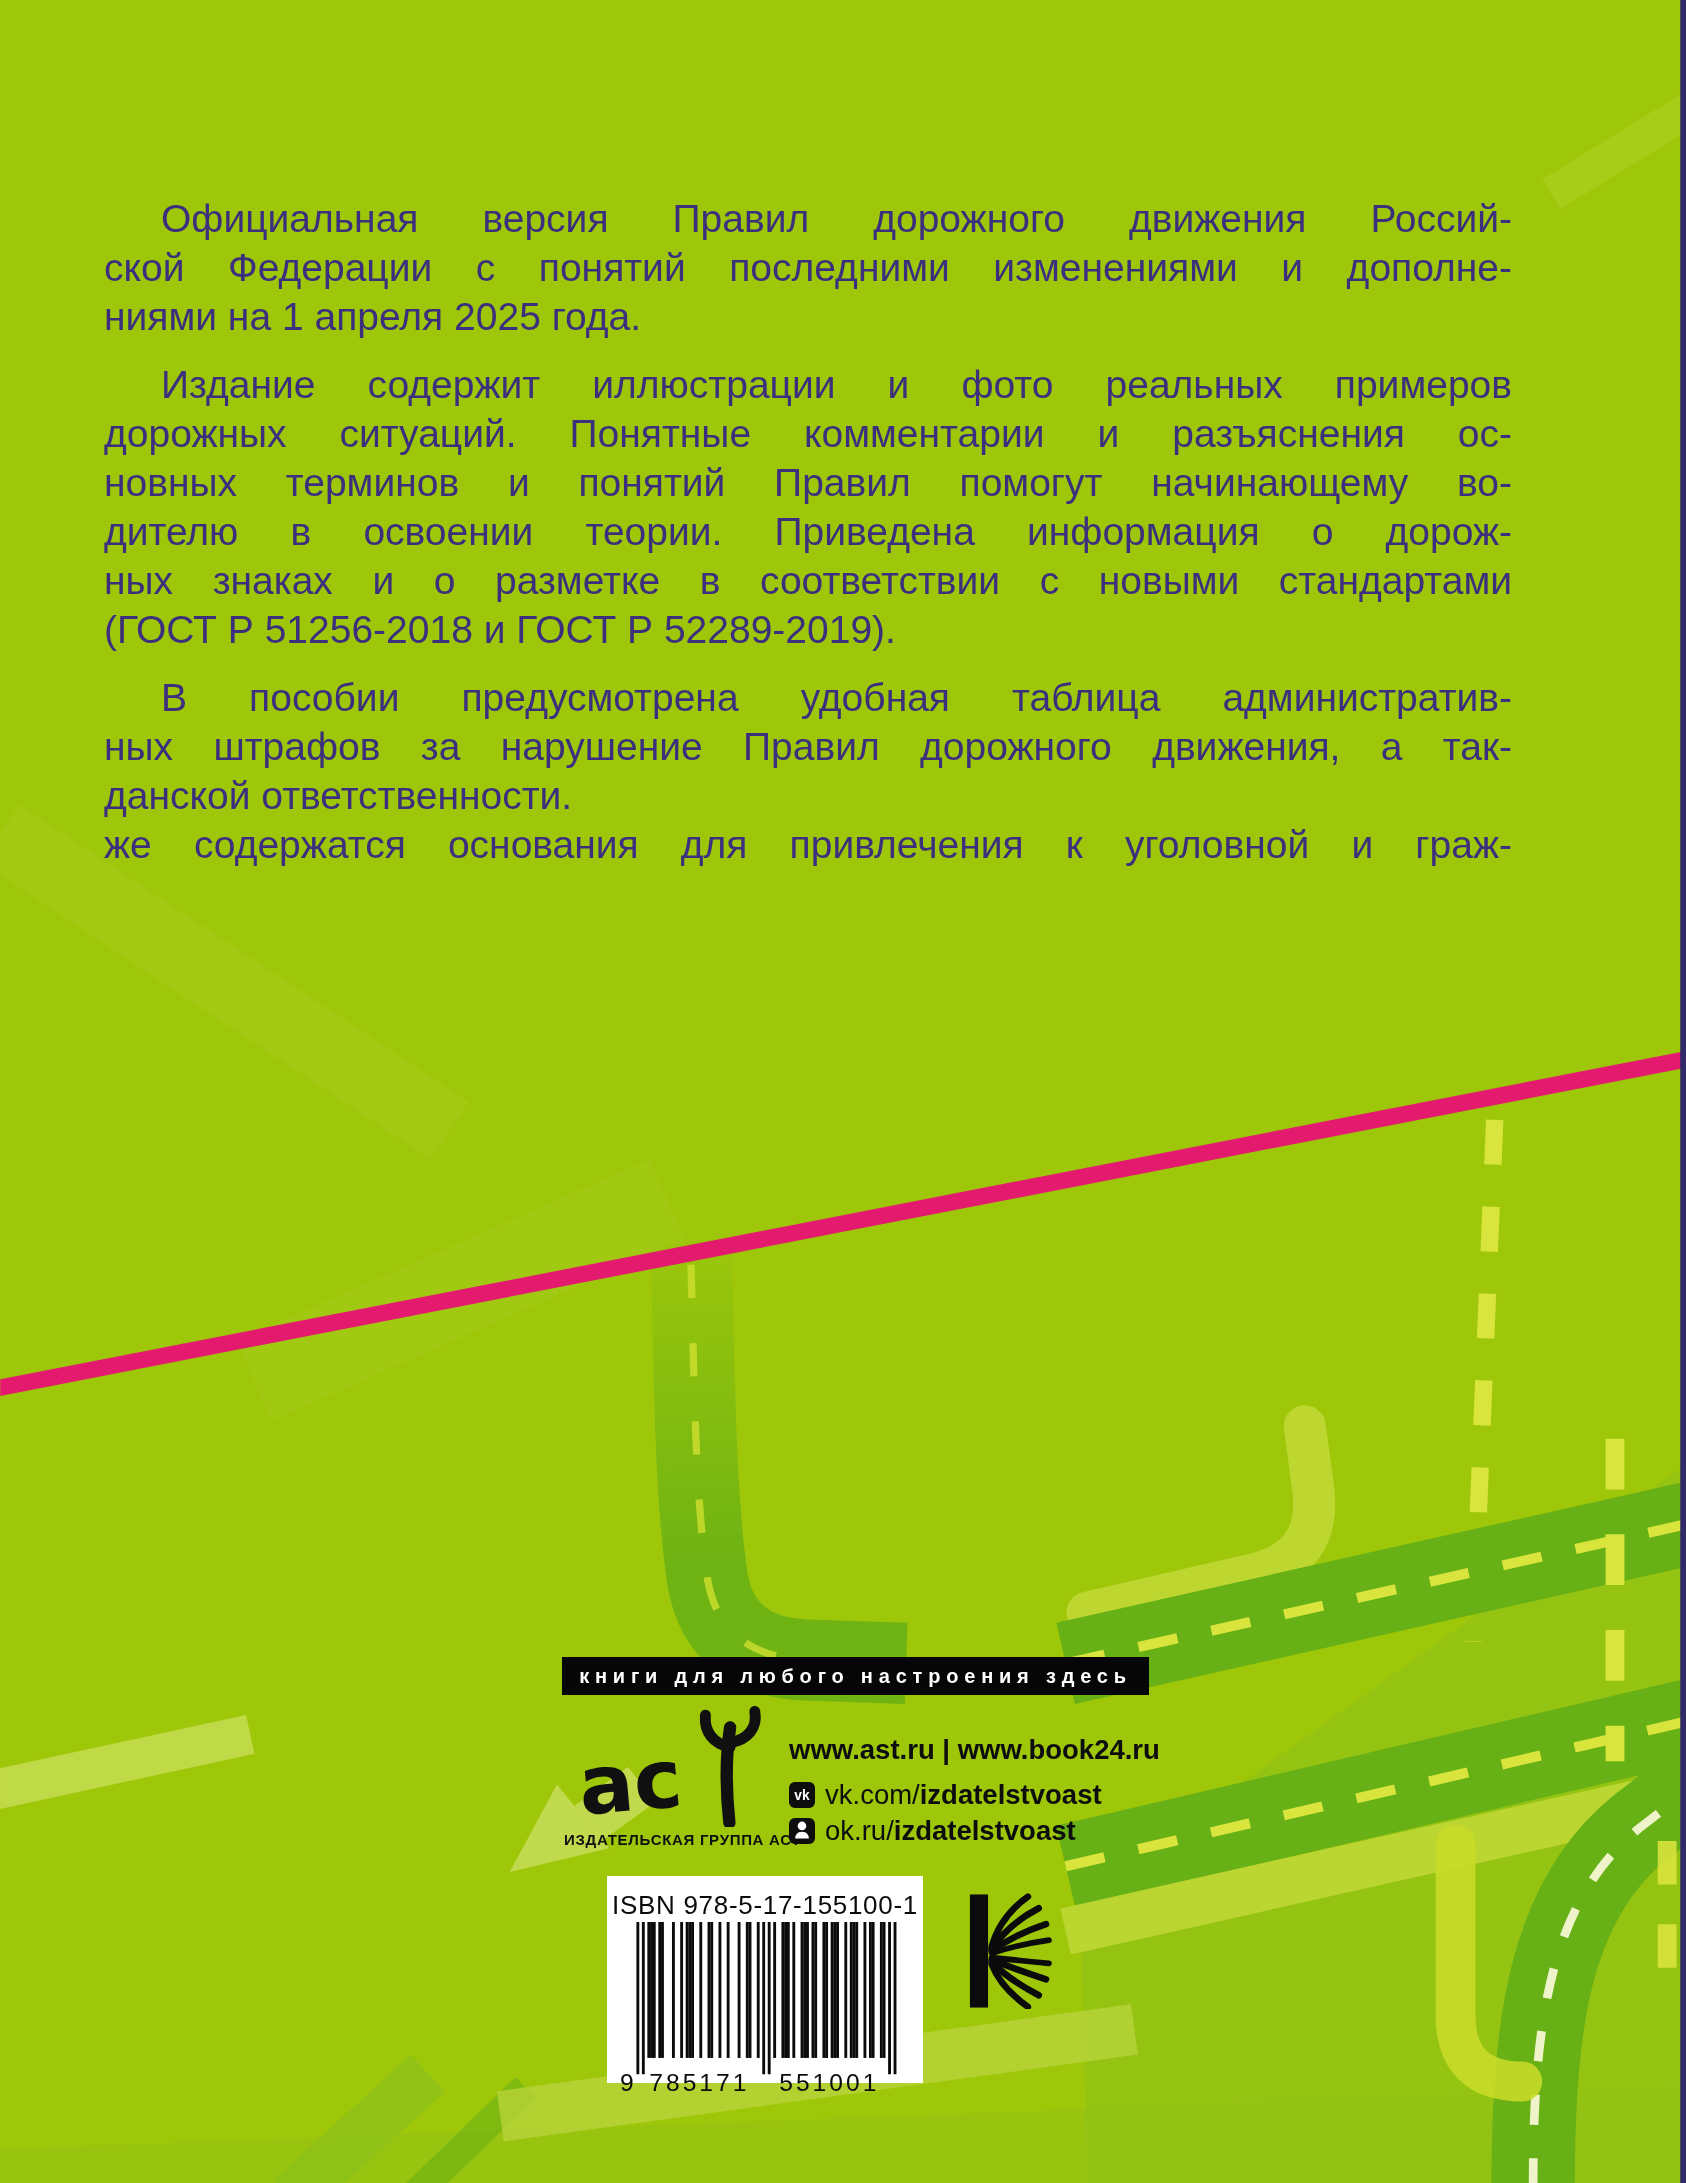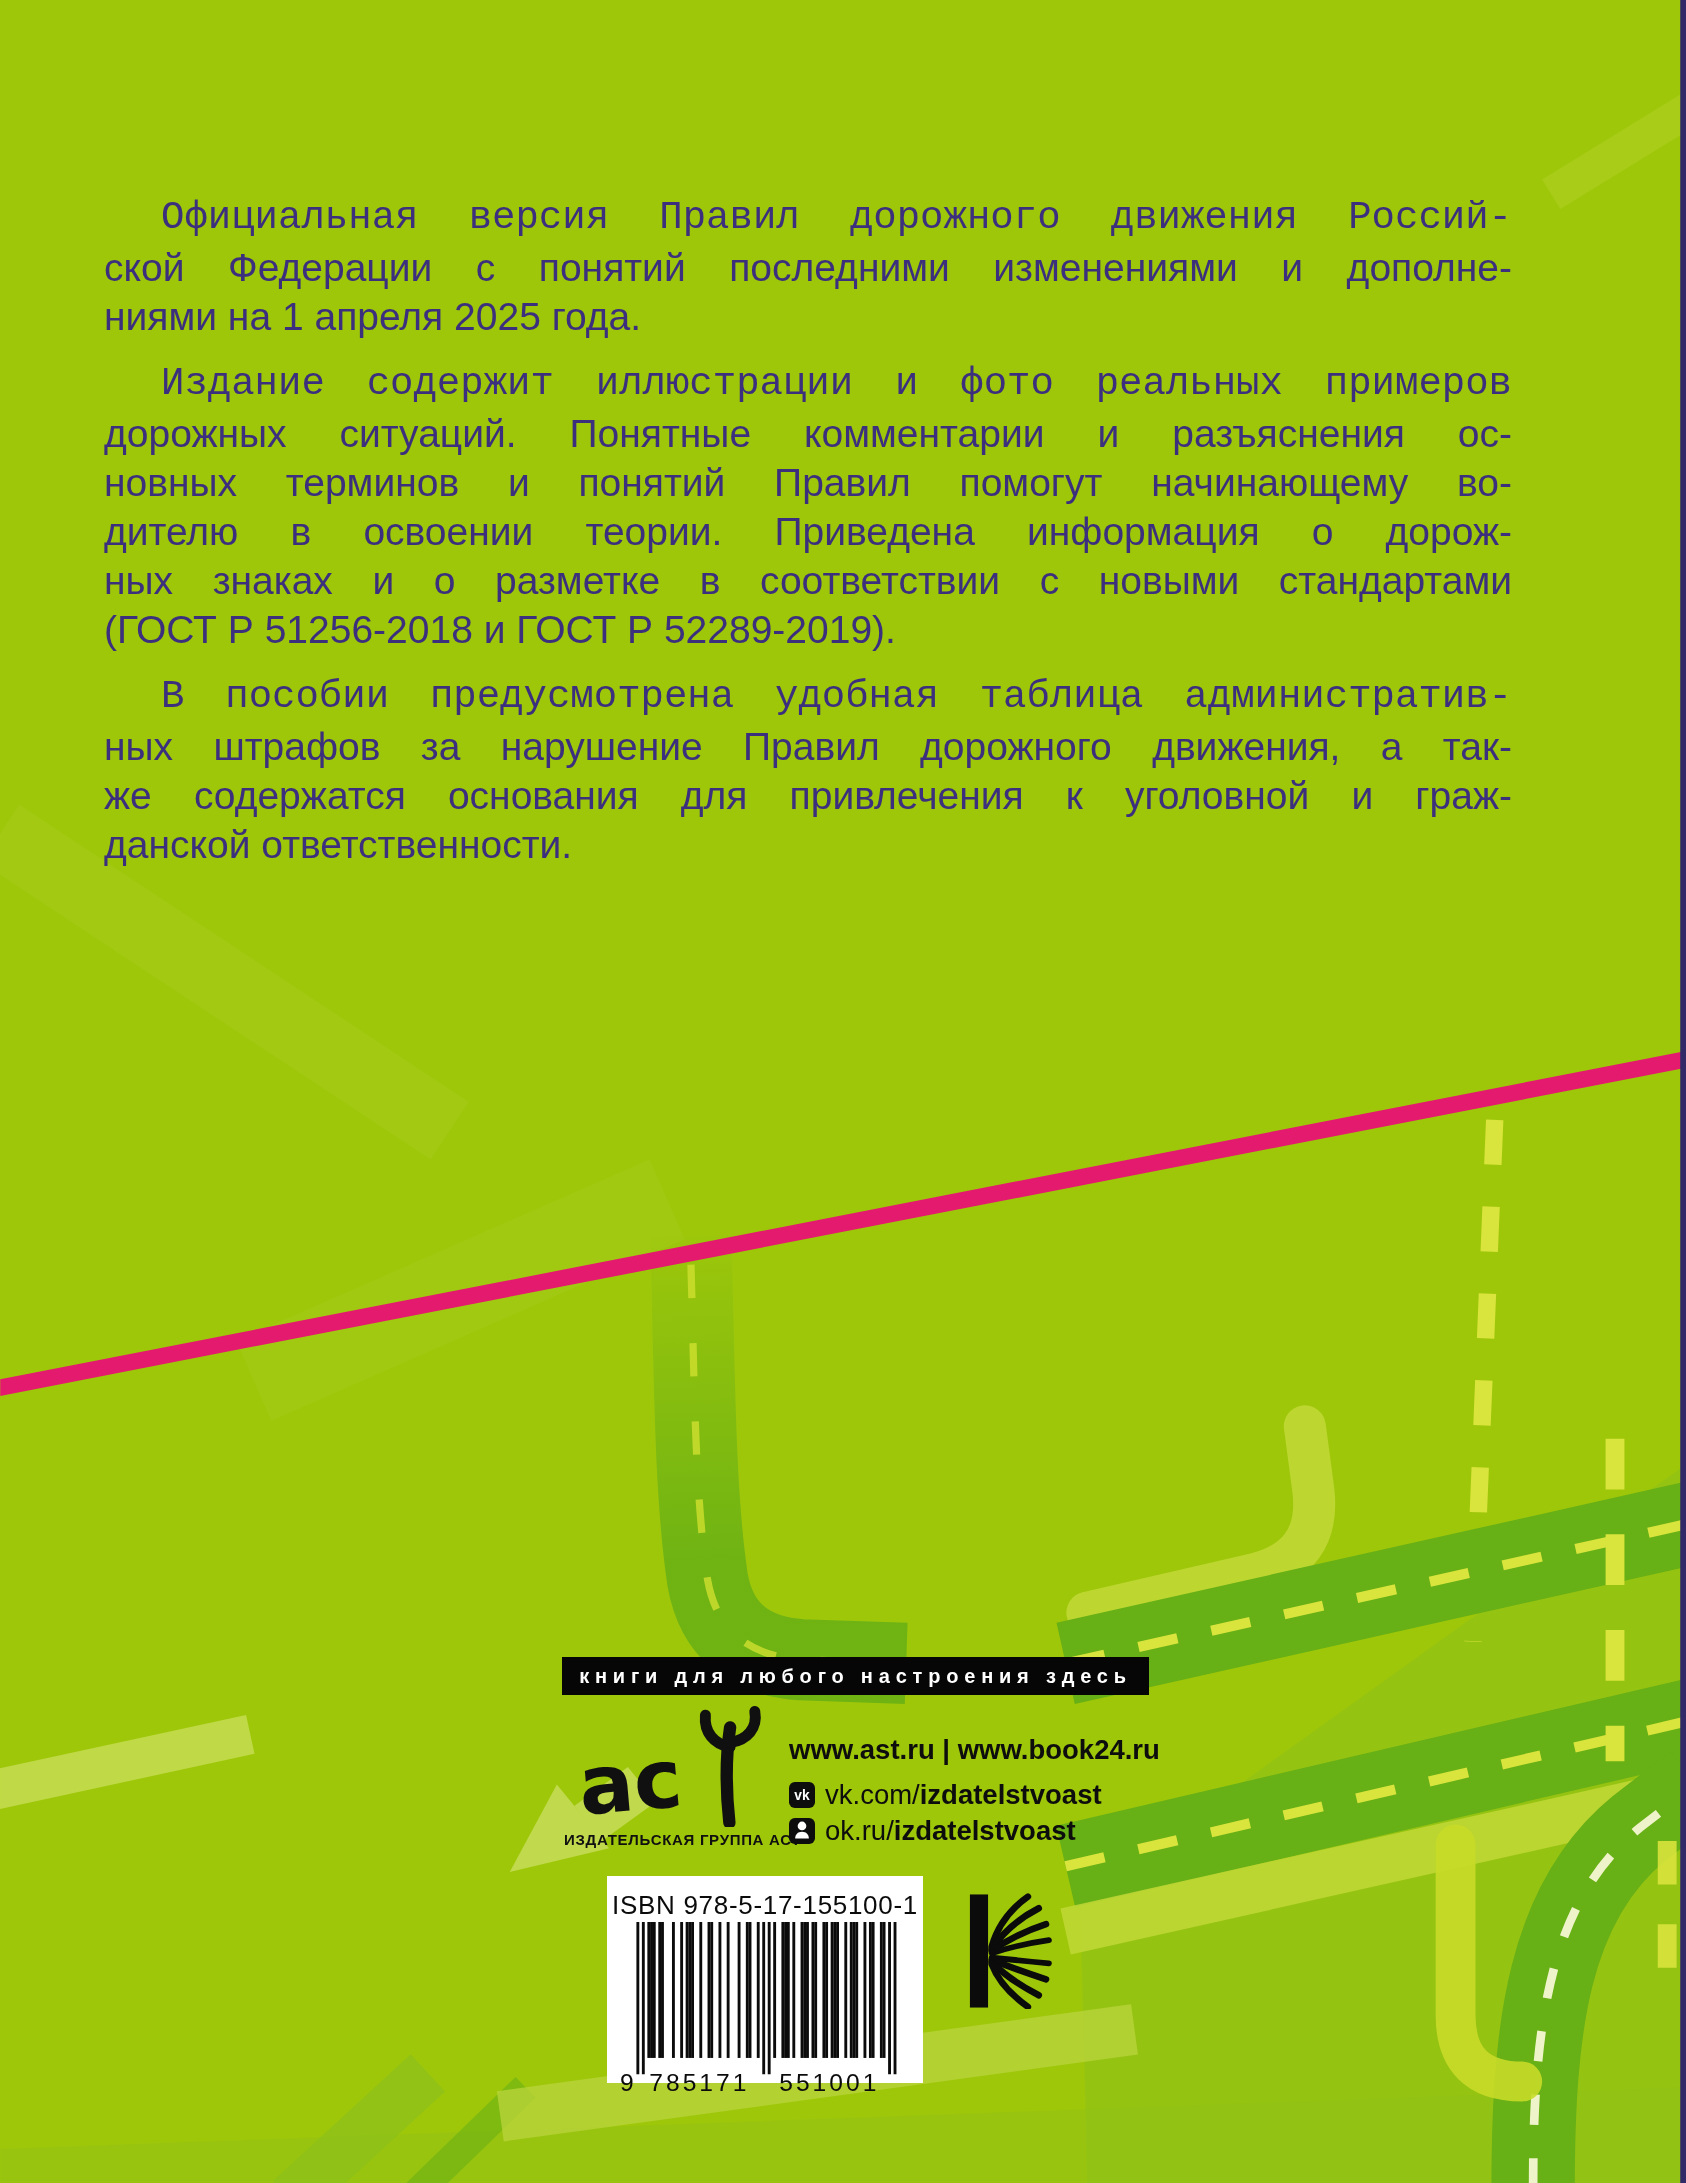--- a/index.html
+++ b/index.html
@@ -13,21 +13,21 @@
   .bg{position:absolute;inset:0;z-index:0;}
   
   .annotation{
     position:absolute;left:104px;top:194px;width:1408px;z-index:2;
     color:var(--text_navy,#3b2f7e);
     font-size:39px;line-height:49px;
     font-family:"Liberation Sans",sans-serif;
   }
   .ln{height:49px;text-align:justify;text-align-last:justify;overflow:hidden;}
   .ln.last{text-align:left;text-align-last:left;}
-  .ln.indent{padding-left:57px;font-family:Liberation Mono, monospace;}
+  .ln.indent{padding-left:57px;}
   .ln.gap{margin-top:19px;}
   
   .banner{
     position:absolute;left:562px;top:1657px;width:587px;height:38px;z-index:3;
     background:var(--banner_bg,#060606);
     display:flex;align-items:center;justify-content:center;
   }
   .banner span{
     color:#ffffff;font-weight:bold;font-size:20px;letter-spacing:5.8px;
     white-space:nowrap;
@@ -128,22 +128,22 @@
     <div class="ln">ской Федерации с понятий последними изменениями и дополне-</div>
     <div class="ln last">ниями на 1 апреля 2025 года.</div>
     <div class="ln indent gap">Издание содержит иллюстрации и фото реальных примеров</div>
     <div class="ln">дорожных ситуаций. Понятные комментарии и разъяснения ос-</div>
     <div class="ln">новных терминов и понятий Правил помогут начинающему во-</div>
     <div class="ln">дителю в освоении теории. Приведена информация о дорож-</div>
     <div class="ln">ных знаках и о разметке в соответствии с новыми стандартами</div>
     <div class="ln last">(ГОСТ Р 51256-2018 и ГОСТ Р 52289-2019).</div>
     <div class="ln indent gap">В пособии предусмотрена удобная таблица административ-</div>
     <div class="ln">ных штрафов за нарушение Правил дорожного движения, а так-</div>
+    <div class="ln last">данской ответственности.</div>
     <div class="ln">же содержатся основания для привлечения к уголовной и граж-</div>
-    <div class="ln last">данской ответственности.</div>
   </div>
 
   <div class="banner">
     <span>книги для любого настроения здесь</span>
   </div>
 
   <div class="publisher">
     <svg width="217" height="125" viewBox="0 0 270 172">
       <text x="0" y="150" font-family="DejaVu Sans, sans-serif" font-weight="bold" font-size="112" fill="#101010" transform="rotate(-5 60 140)">ас</text>
       <g fill="none" stroke="#101010" stroke-linecap="round">

